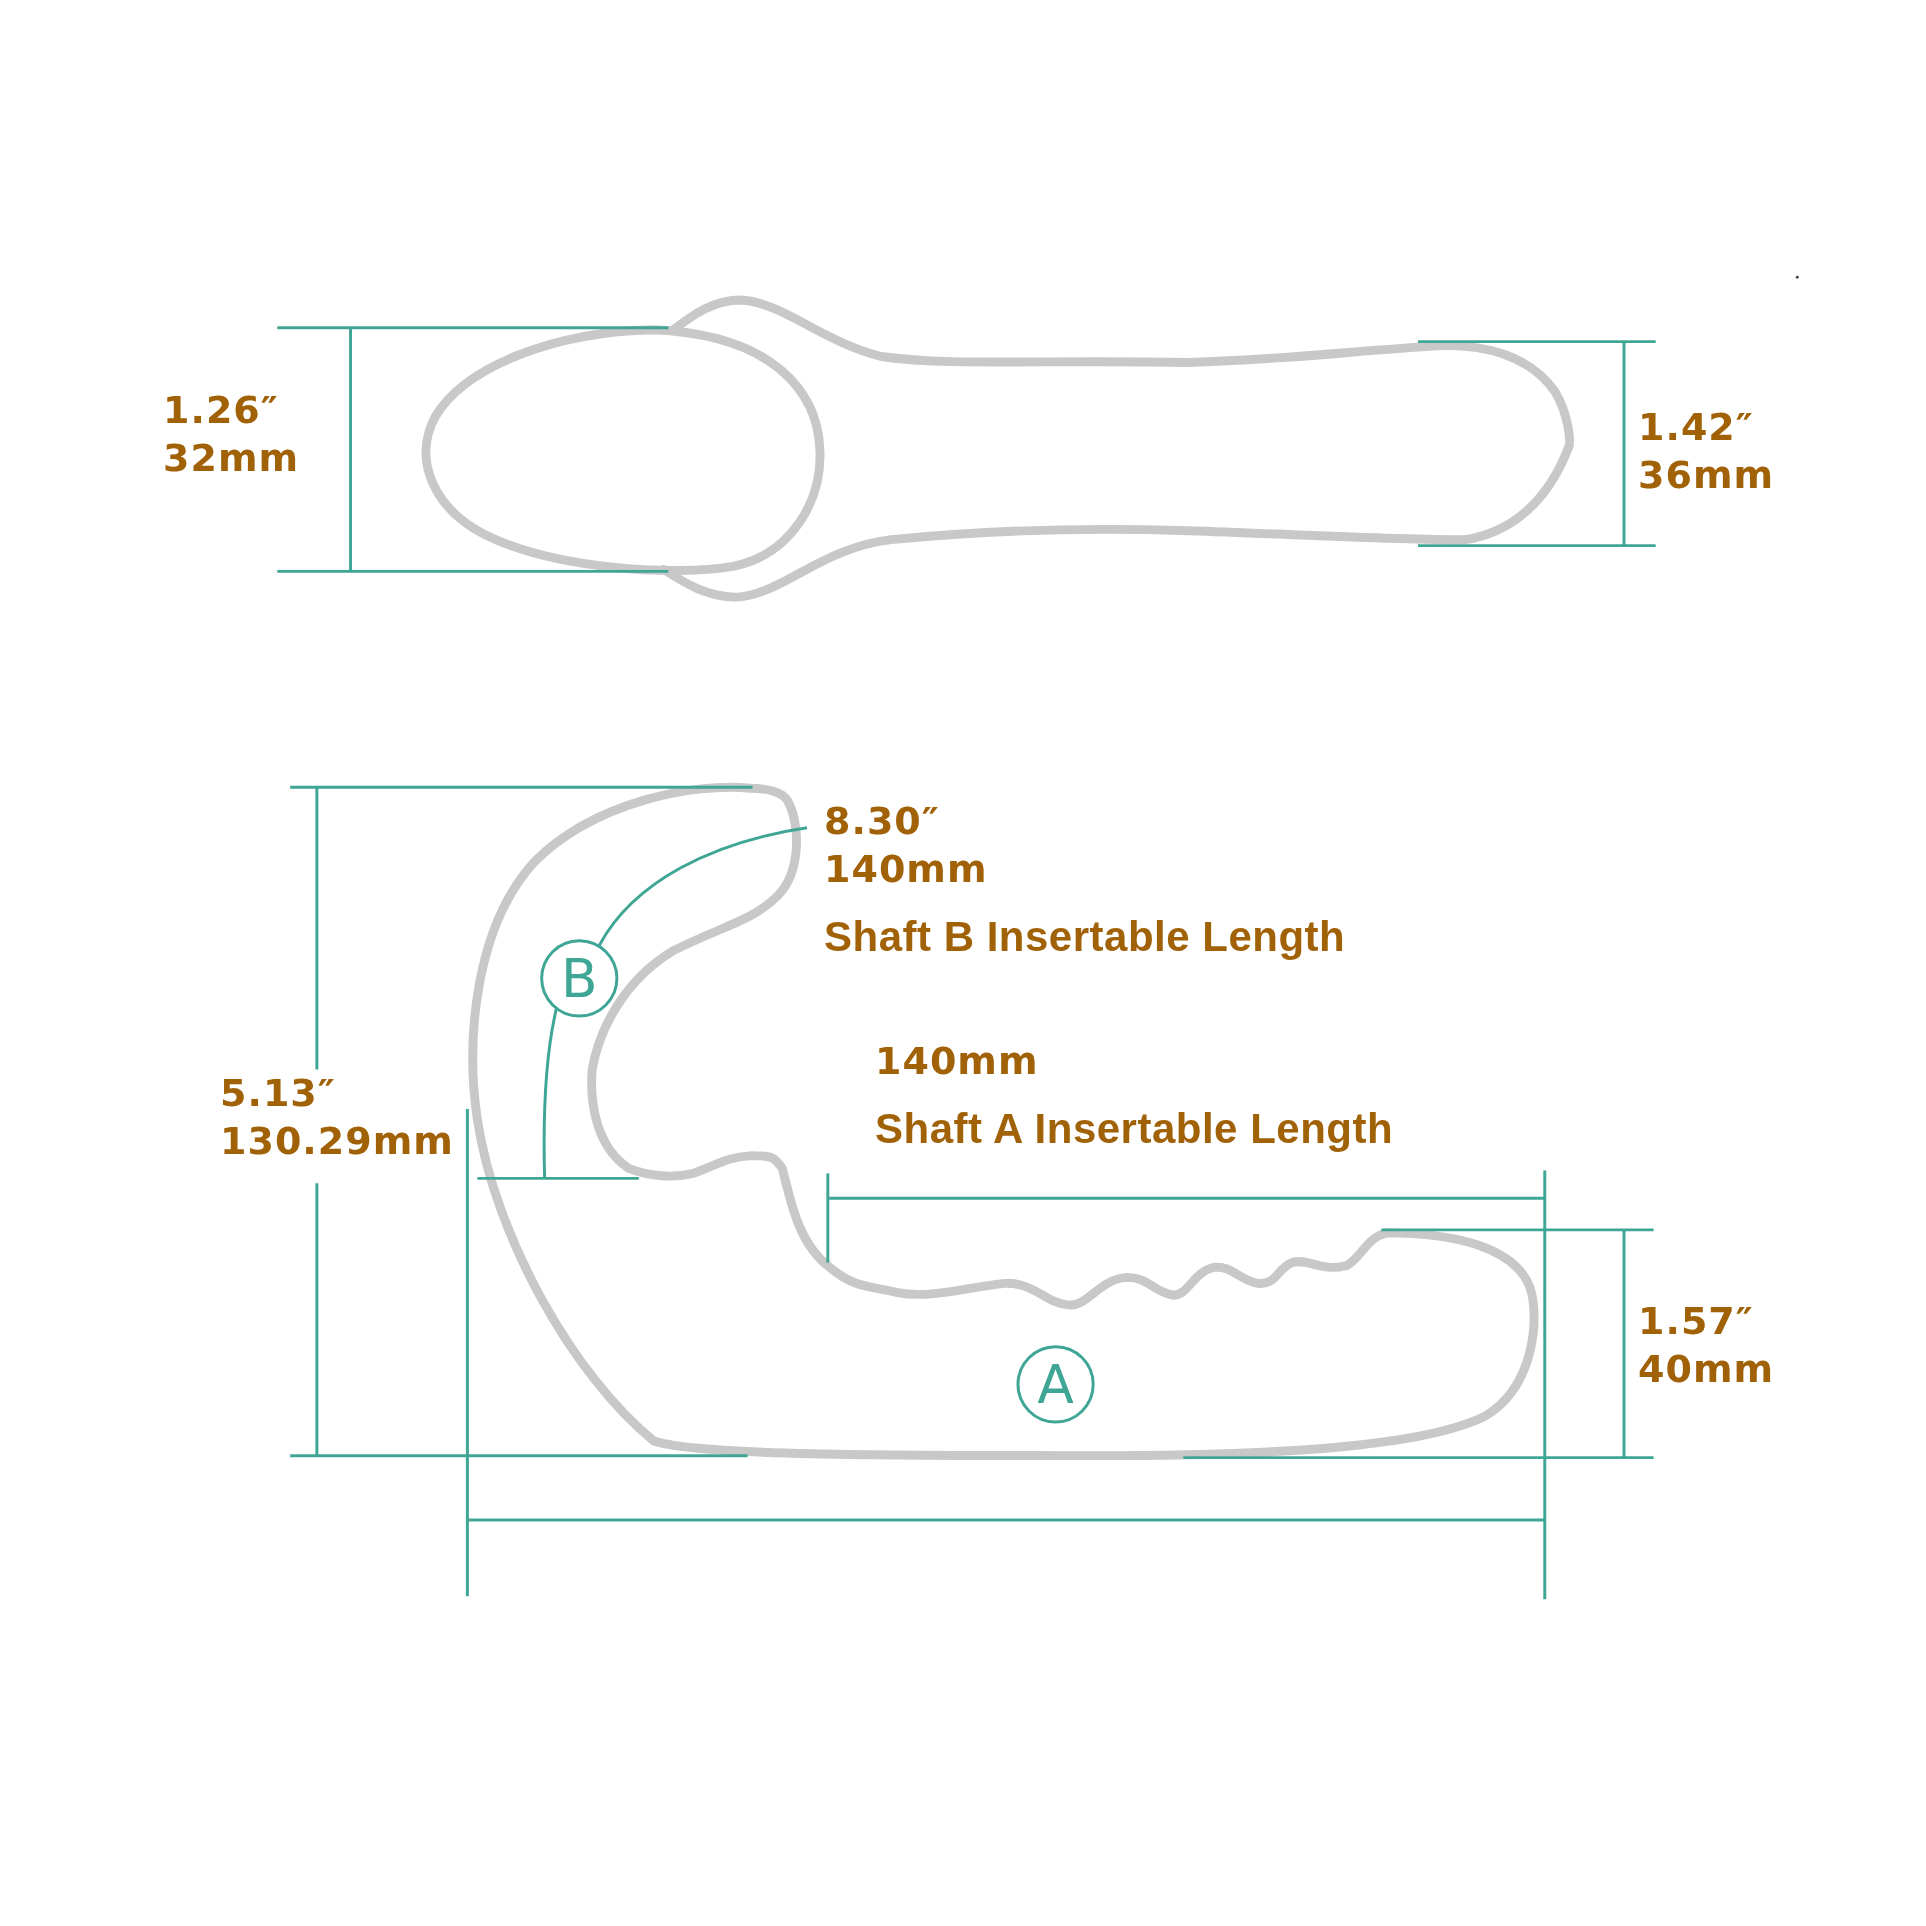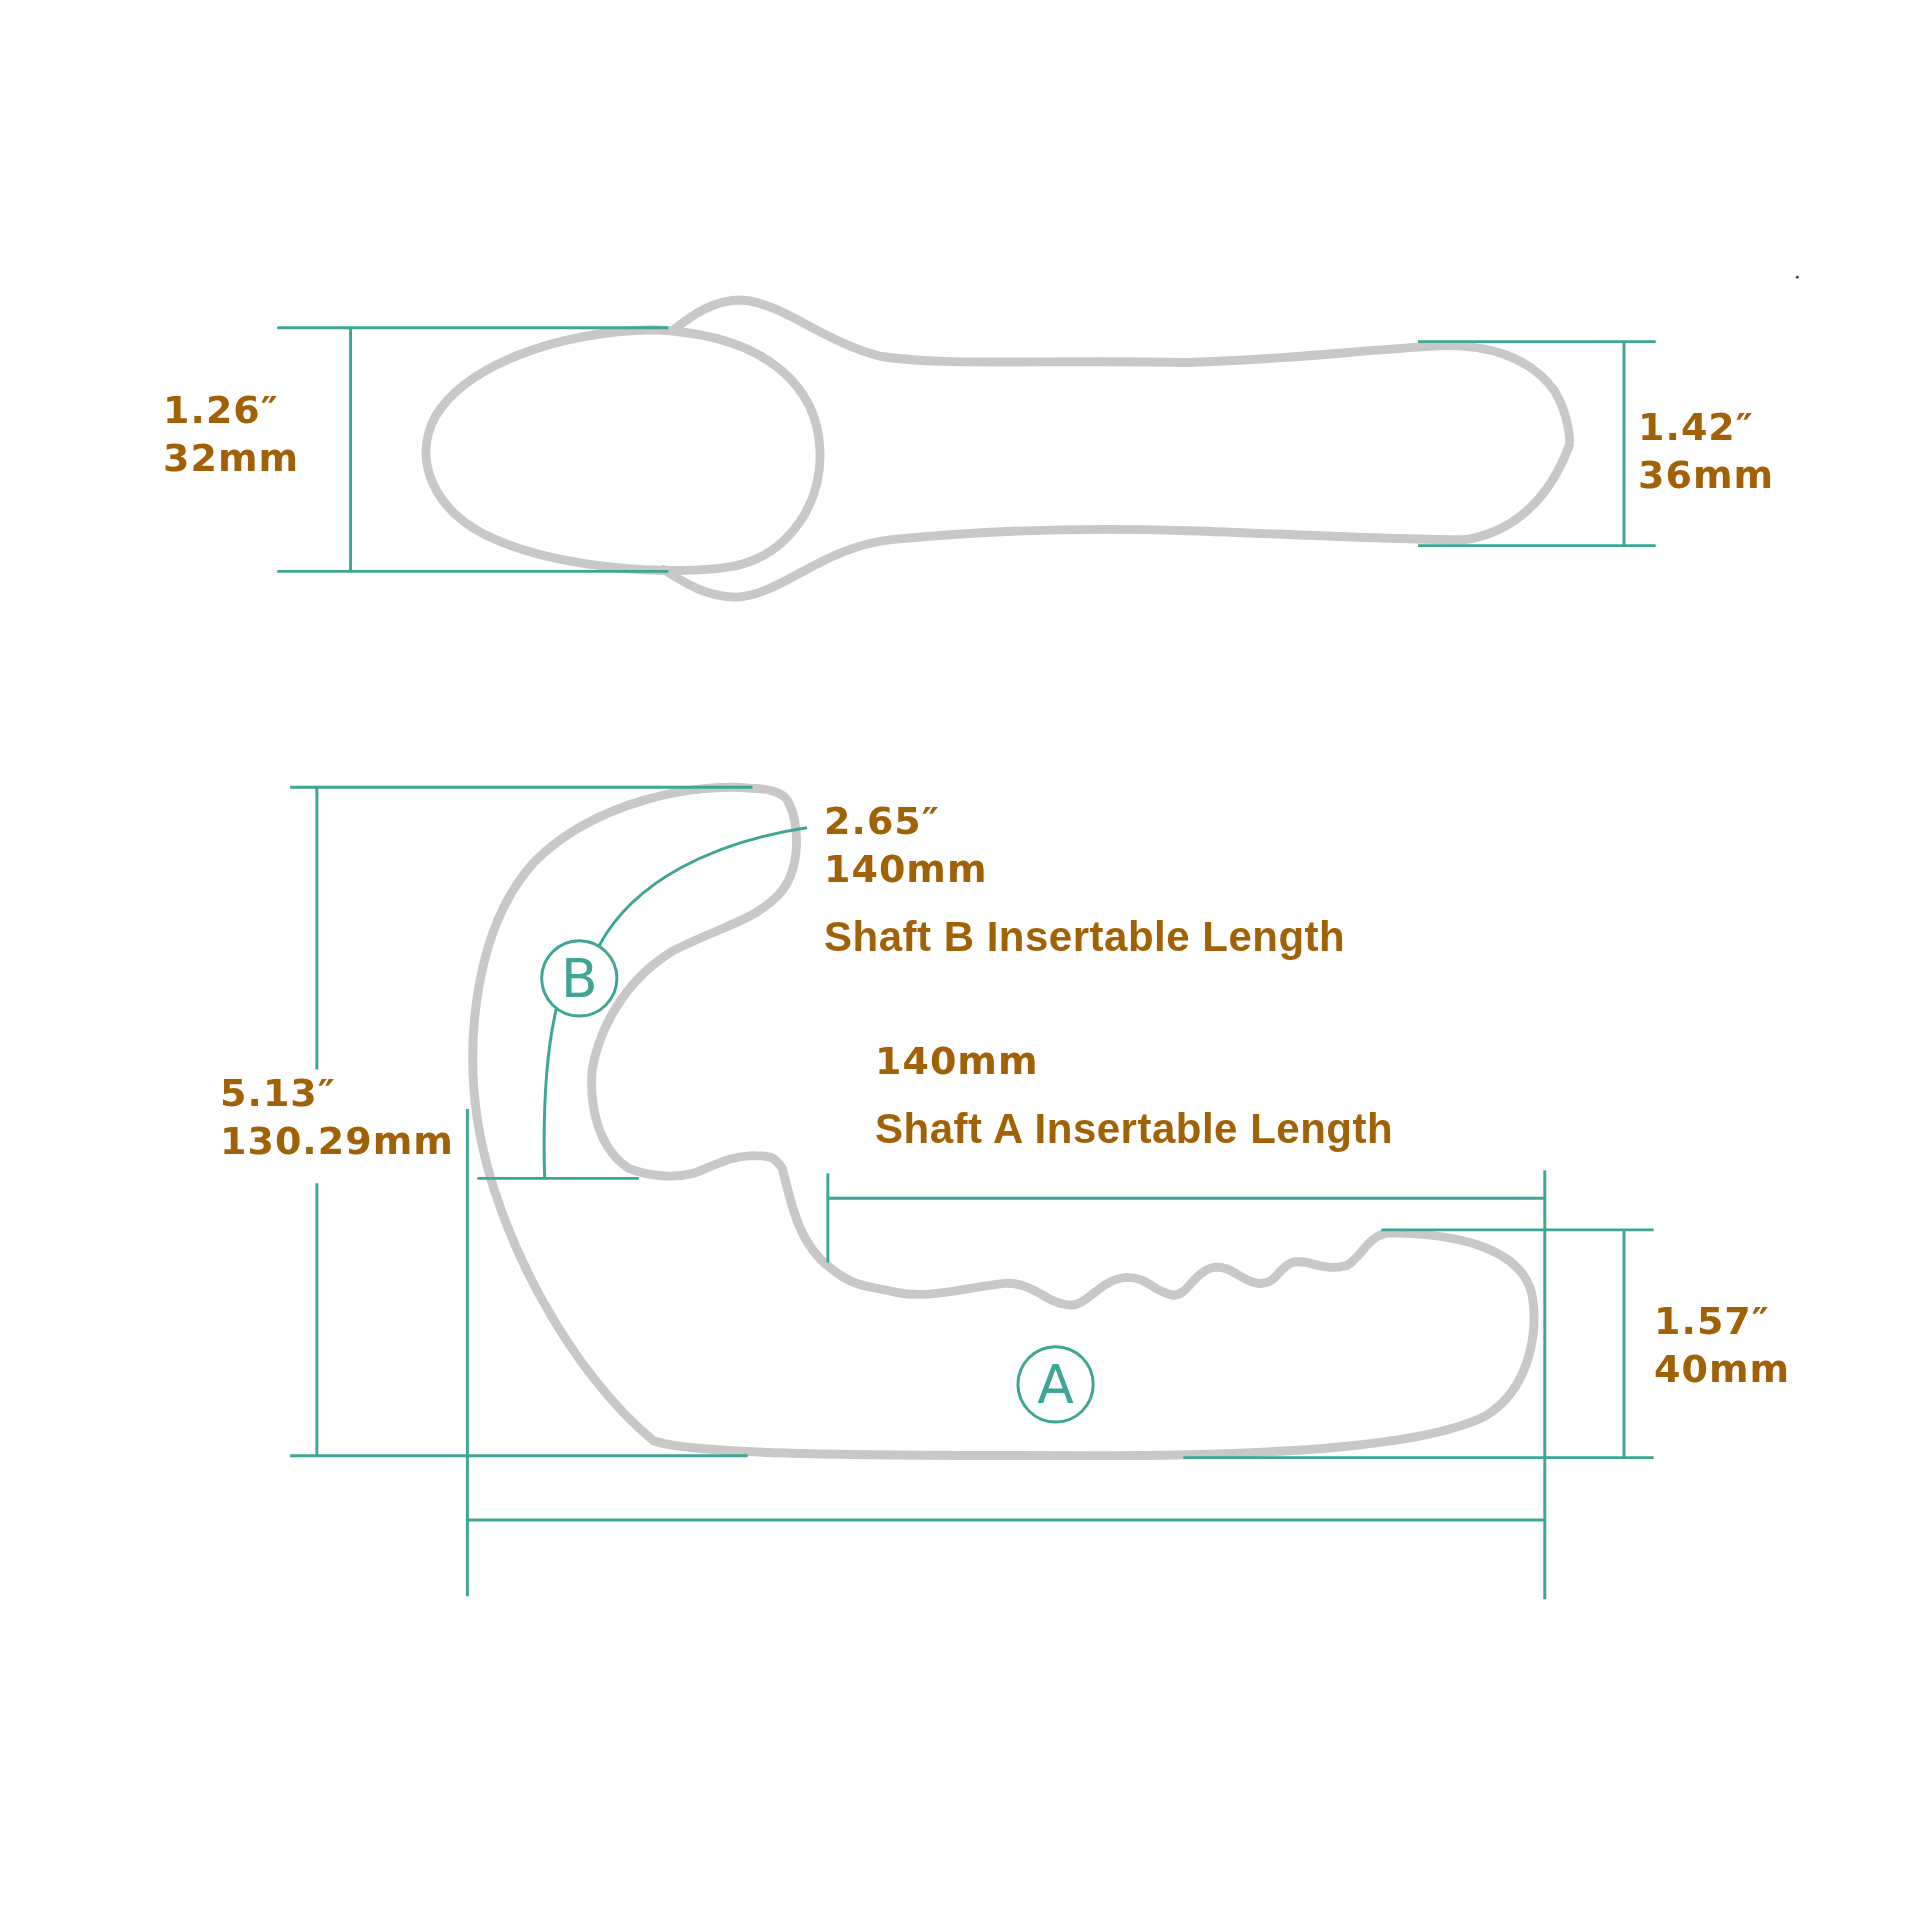--- a/index.html
+++ b/index.html
@@ -160,35 +160,35 @@
     <span class="line">1.26″</span>
     <span class="line">32mm</span>
   </div>
 
   <div class="label" style="left:1638px; top:408px;">
     <span class="line">1.42″</span>
     <span class="line">36mm</span>
   </div>
 
   <div class="label" style="left:824px; top:802px;">
-    <span class="line">2.65″</span>
+    <span class="line">8.30″</span>
     <span class="line">140mm</span>
     <span class="caption">Shaft B Insertable Length</span>
   </div>
 
   <div class="label" style="left:875px; top:1042px;">
     <span class="line">140mm</span>
     <span class="caption">Shaft A Insertable Length</span>
   </div>
 
   <div class="label" style="left:220px; top:1074px;">
     <span class="line">5.13″</span>
     <span class="line">130.29mm</span>
   </div>
 
-  <div class="label" style="left:1638px; top:1302px;margin-left:16px;">
+  <div class="label" style="left:1638px; top:1302px;">
     <span class="line">1.57″</span>
     <span class="line">40mm</span>
   </div>
 
 
 </div>
 
 
 </body></html>

